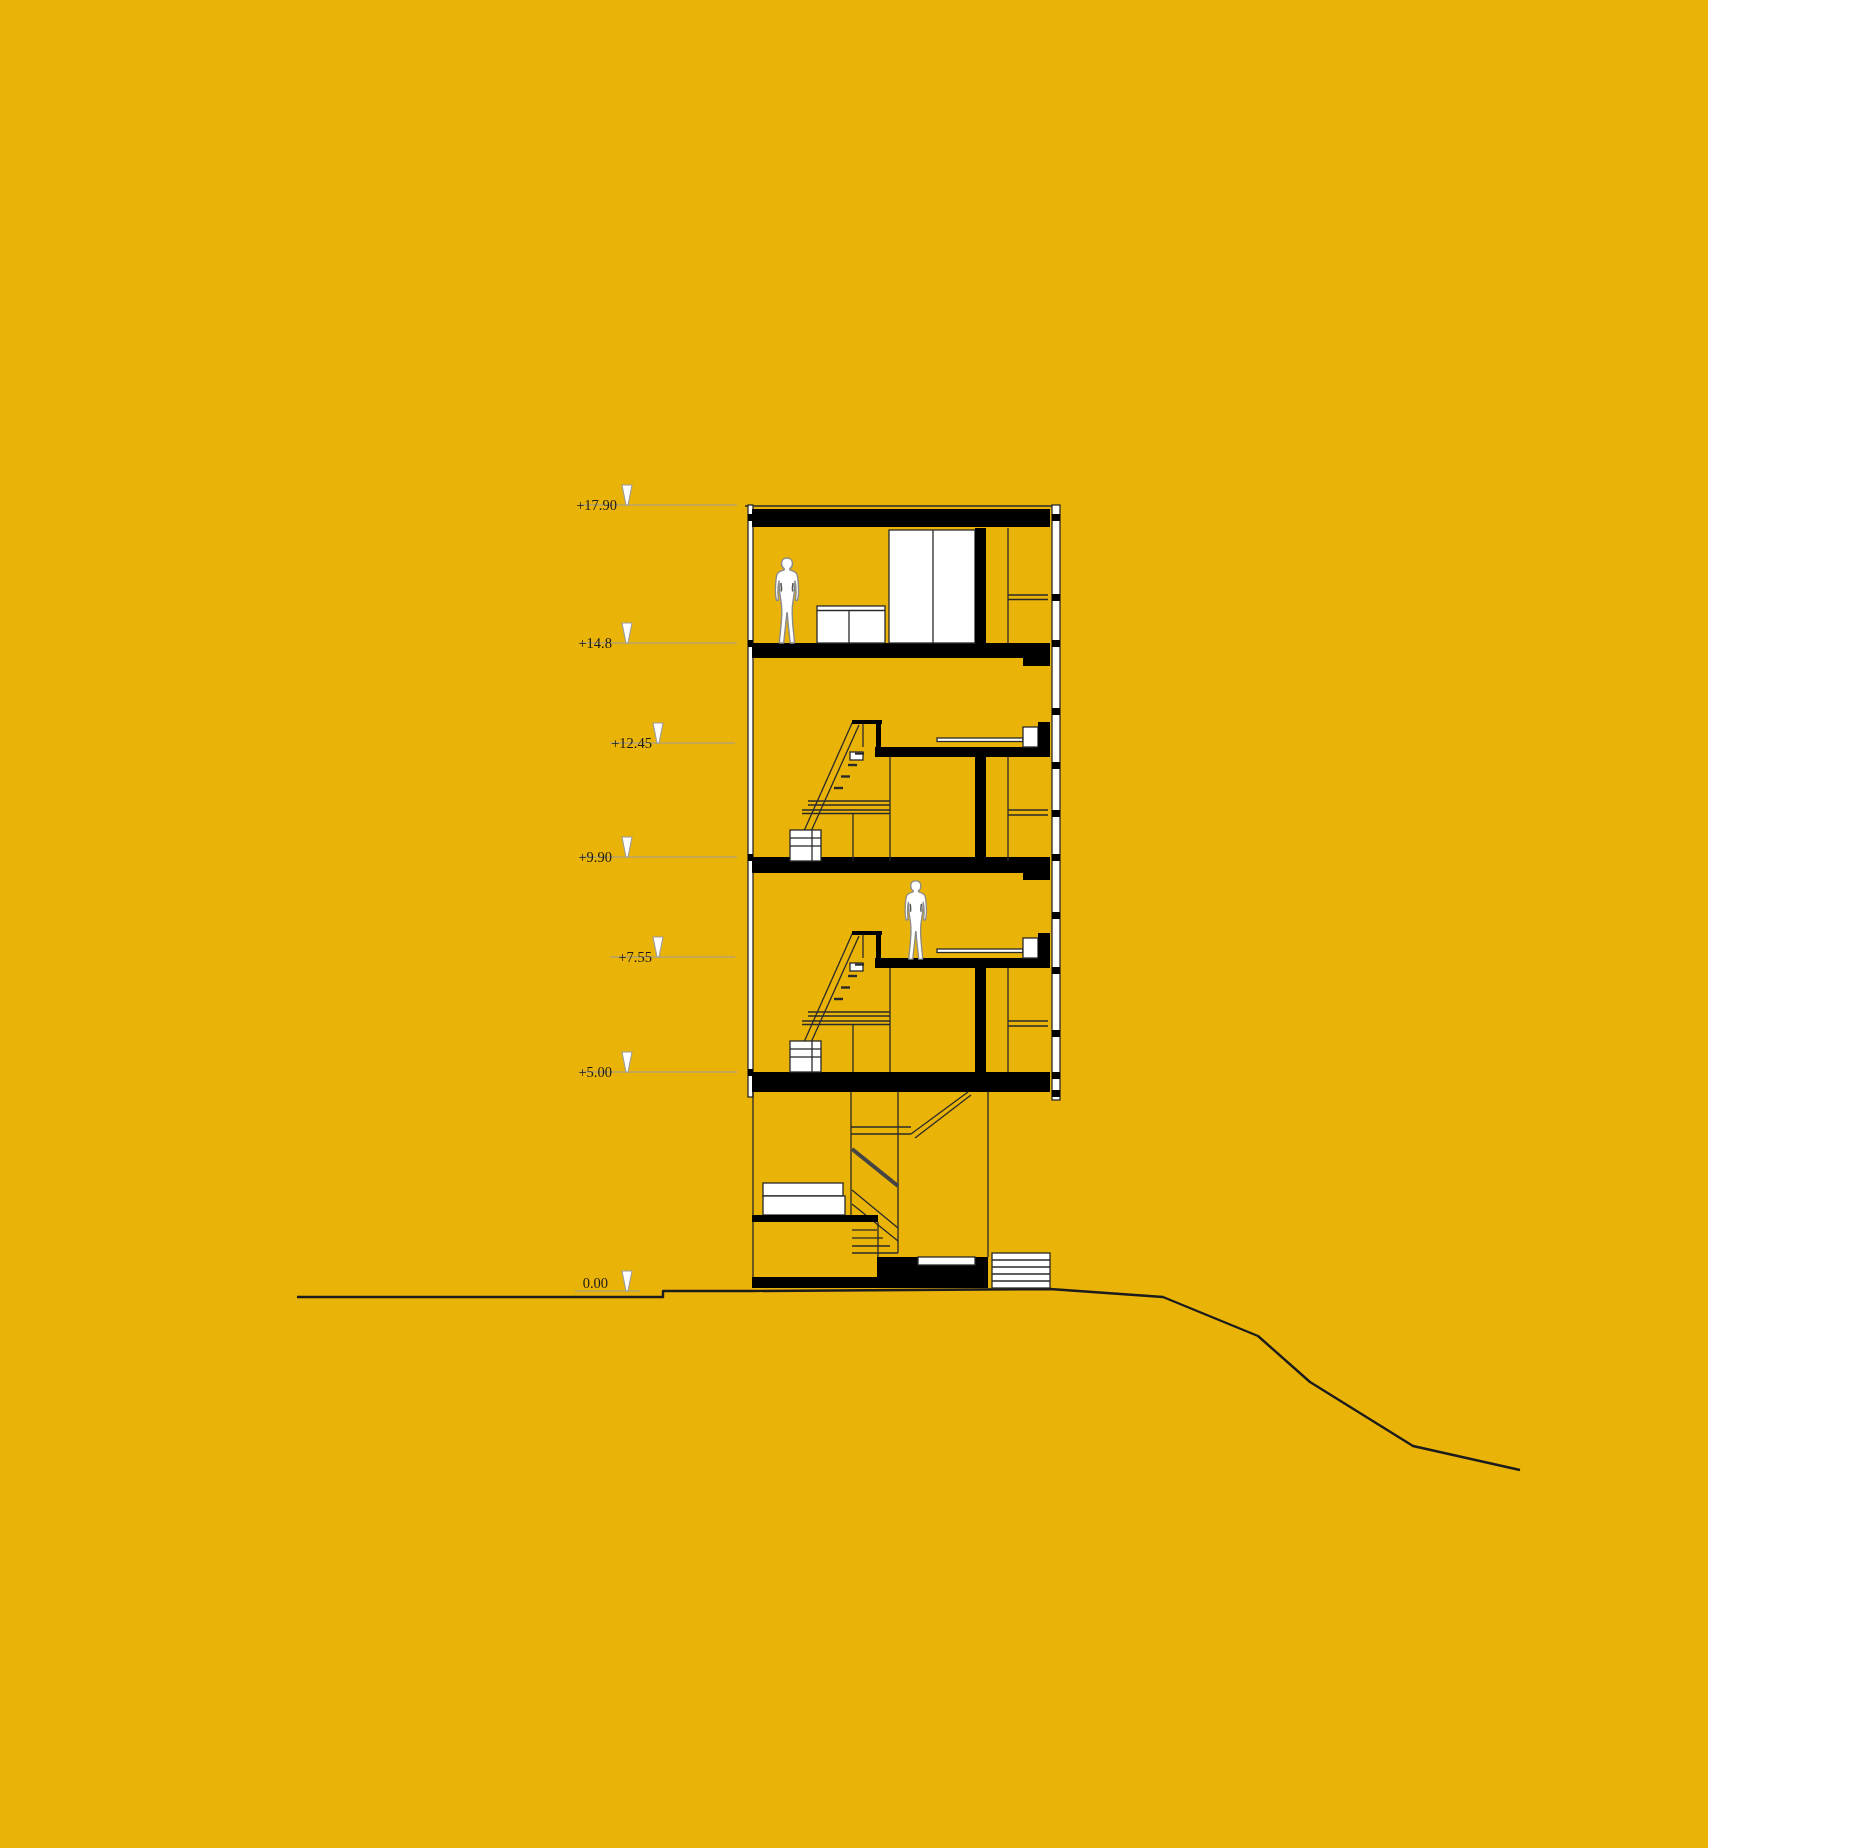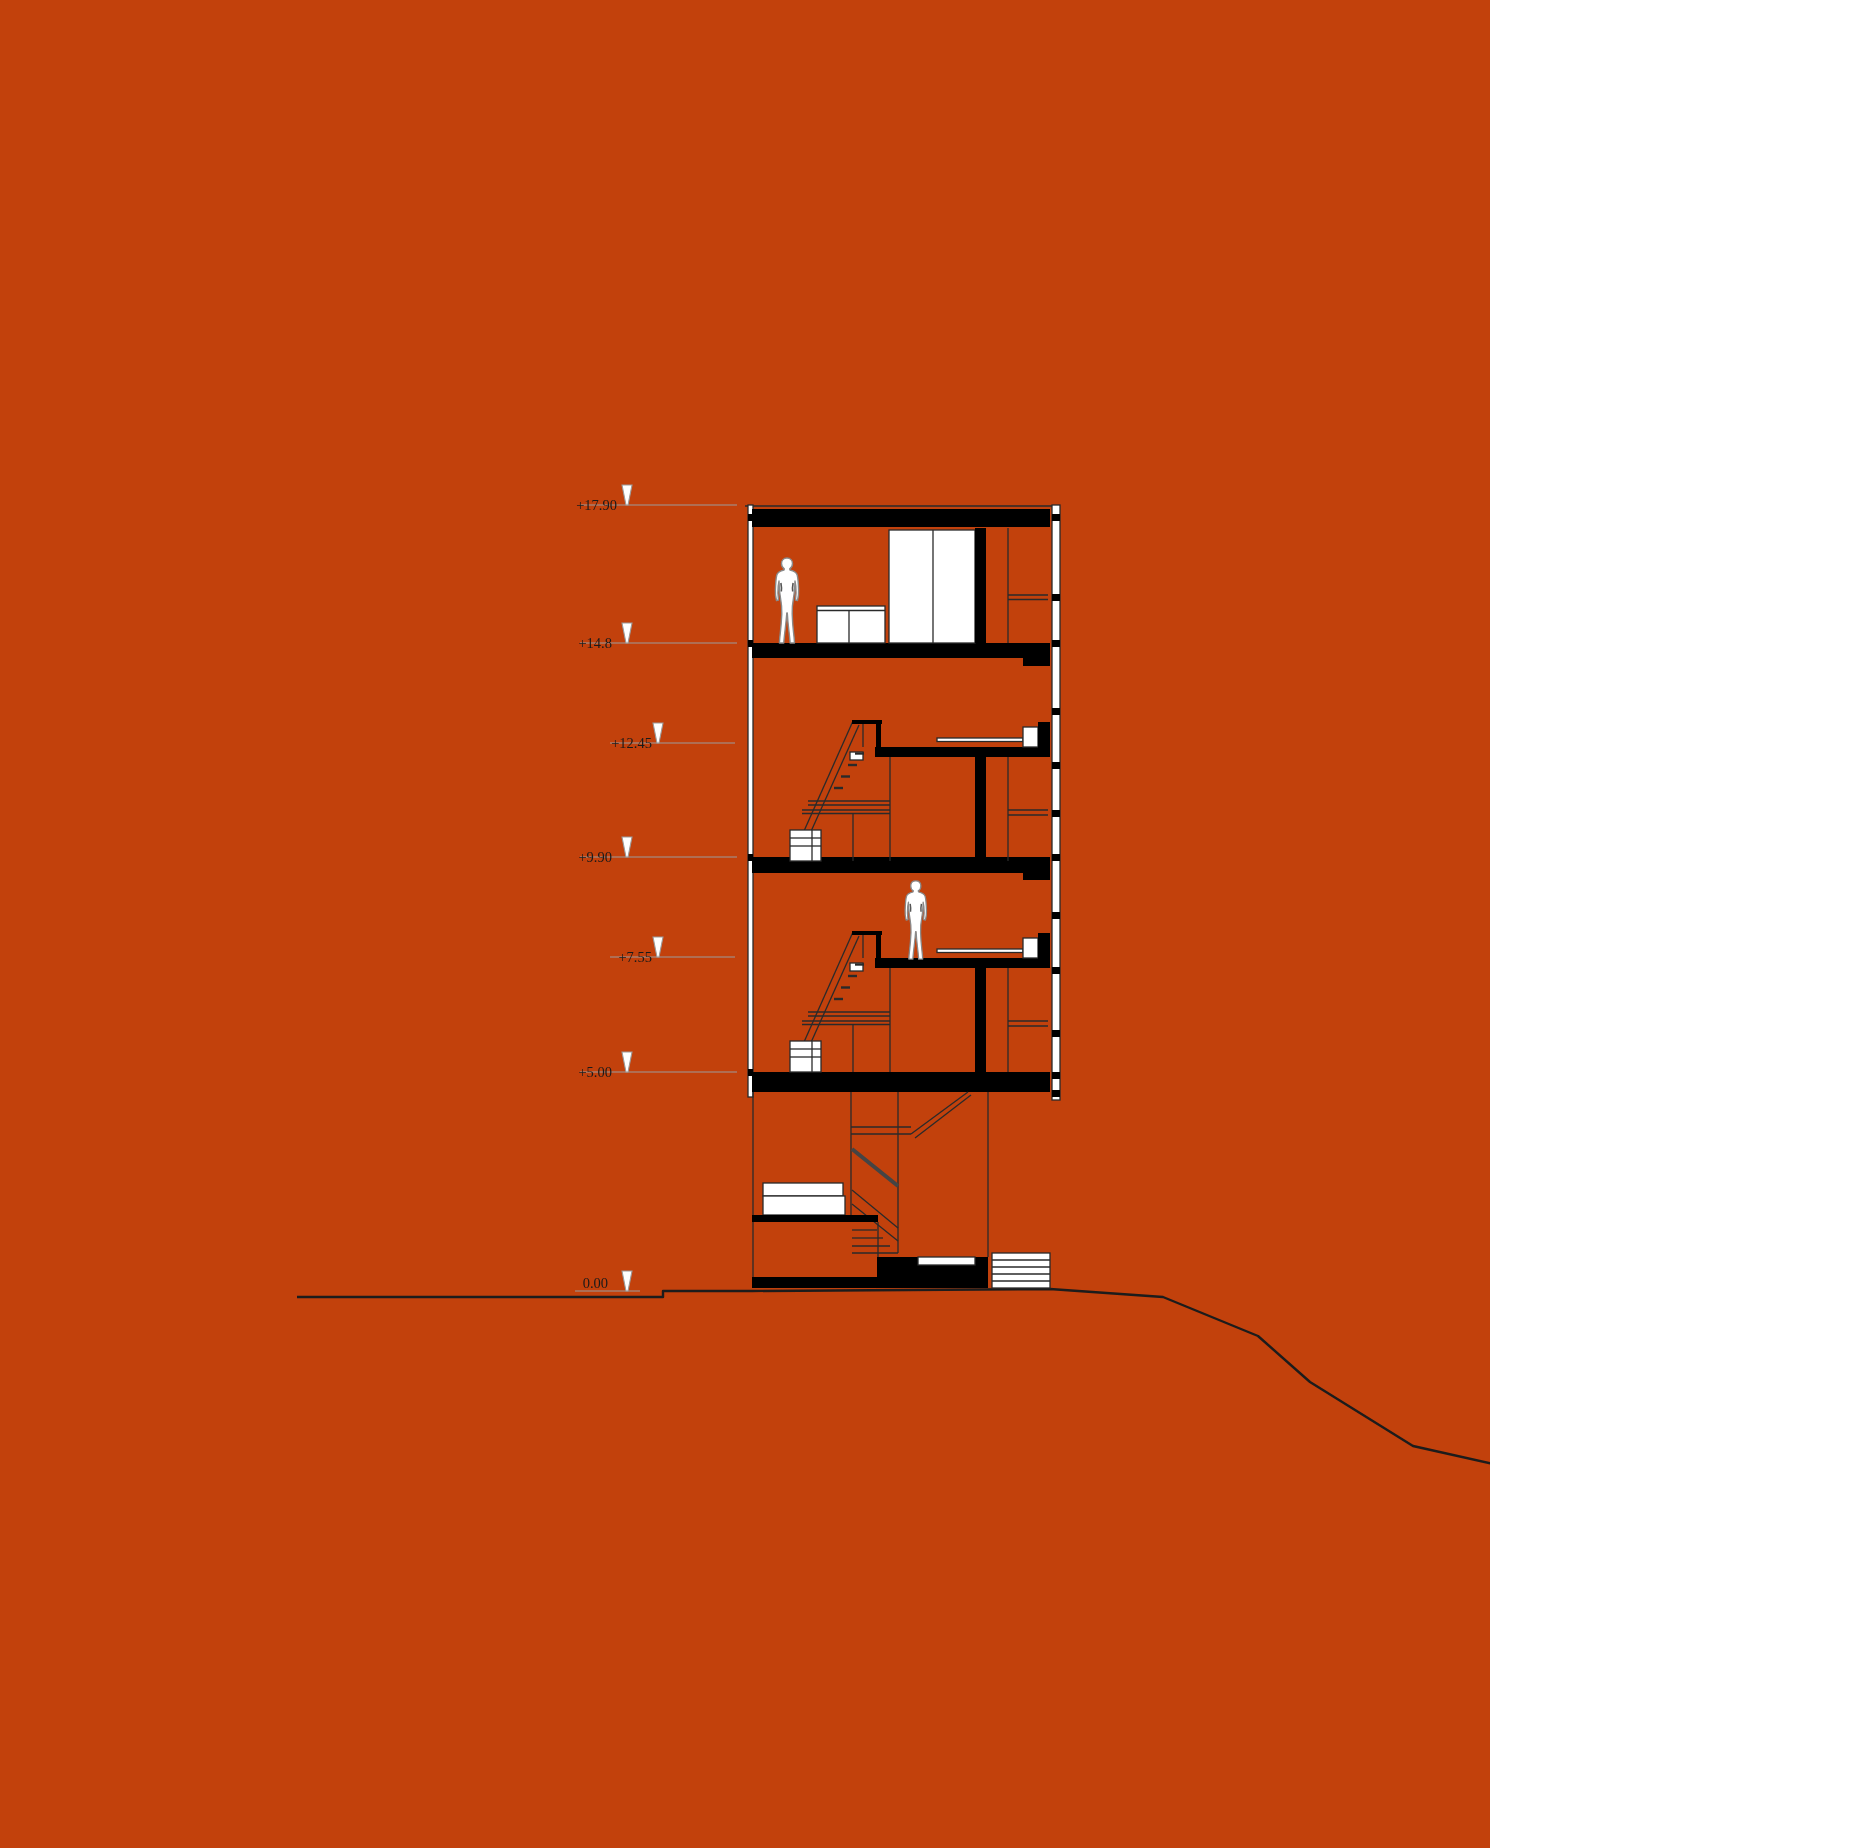--- a/index.html
+++ b/index.html
@@ -1,16 +1,16 @@
 <!DOCTYPE html>
 <html><head>
 <meta charset="utf-8">
 <style>
   html,body{margin:0;padding:0;background:#ffffff;}
-  .stage{position:relative;width:1490px;height:1848px;background:#c2410c;overflow:hidden;}
+  .stage{position:relative;width:1708px;height:1848px;background:#eab308;overflow:hidden;}
   svg{position:absolute;left:0;top:0;}
   .ln{stroke:#2a2a2a;stroke-width:1.3;fill:none;stroke-linecap:butt;}
   .thick{stroke-width:2.4;}
   .wh{fill:#ffffff;stroke:#2a2a2a;stroke-width:1.3;}
   .blk{fill:#000000;stroke:none;}
   .gray{stroke:#9b9b9b;stroke-width:1.2;fill:none;}
   .tri{fill:#ffffff;stroke:#9b9b9b;stroke-width:1.1;}
   .ground{stroke:#1c1c1c;stroke-width:2.4;fill:none;stroke-linejoin:round;}
   text.lvl{font-family:"Liberation Serif","DejaVu Serif",serif;font-size:14.5px;fill:#1a1a1a;}
   .fig{fill:#ffffff;stroke:#8a8a8a;stroke-width:1.4;stroke-linejoin:round;}

